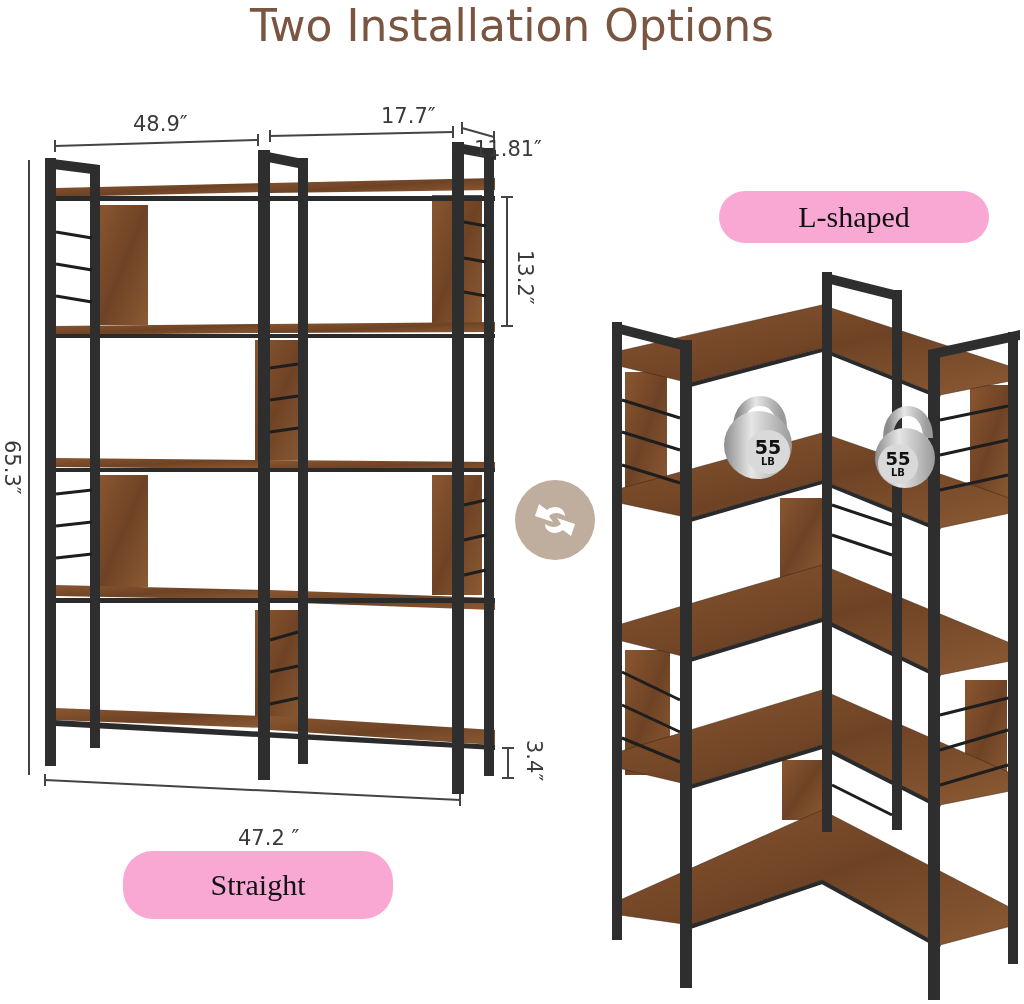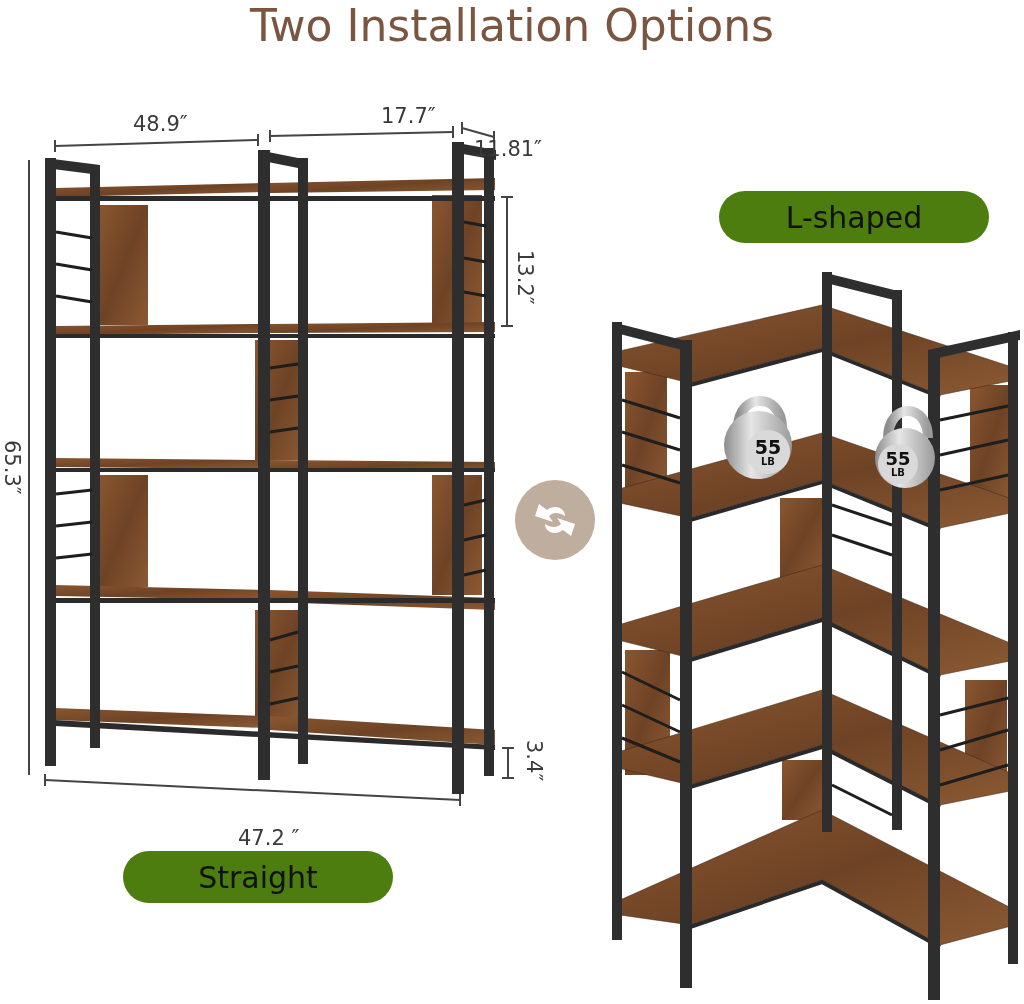--- a/index.html
+++ b/index.html
@@ -1,22 +1,22 @@
 <!DOCTYPE html>
 <html><head>
 <meta charset="utf-8">
 <style>
   html, body { margin: 0; padding: 0; background: #ffffff; }
   body { width: 1024px; height: 1004px; position: relative; overflow: hidden;
          font-family: "DejaVu Sans", "Liberation Sans", sans-serif; }
   .title { position: absolute; left: 0; top: 0; width: 1024px; text-align: center;
            font-size: 44px; font-weight: normal; color: #7a5540; line-height: 52px; letter-spacing: 0px; }
-  .pill { position: absolute; background: #4d7c0f; border-radius: 30px; color: #111;
-          font-size: 30px; display: flex; align-items: center; justify-content: center; }
-  .pill-straight { left: 123px; top: 851px; width: 270px; height: 52px; }
+  .pill { position: absolute; background: #f9a8d4; border-radius: 30px; color: #111;
+          font-size: 30px; display: flex; align-items: center; justify-content: center; font-family: Liberation Serif, serif; }
+  .pill-straight { left: 123px; top: 851px; width: 270px; height: 68px; }
   .pill-lshaped  { left: 719px; top: 191px; width: 270px; height: 52px; }
   .dim { position: absolute; color: #3a3a3a; font-size: 21px; white-space: nowrap; }
   .swap { position: absolute; left: 515px; top: 480px; width: 80px; height: 80px; border-radius: 50%;
           background: #bfae9e; }
   svg.draw { position: absolute; left: 0; top: 0; }
 </style>
 </head>
 <body>
 
 <div class="title">Two Installation Options</div>

